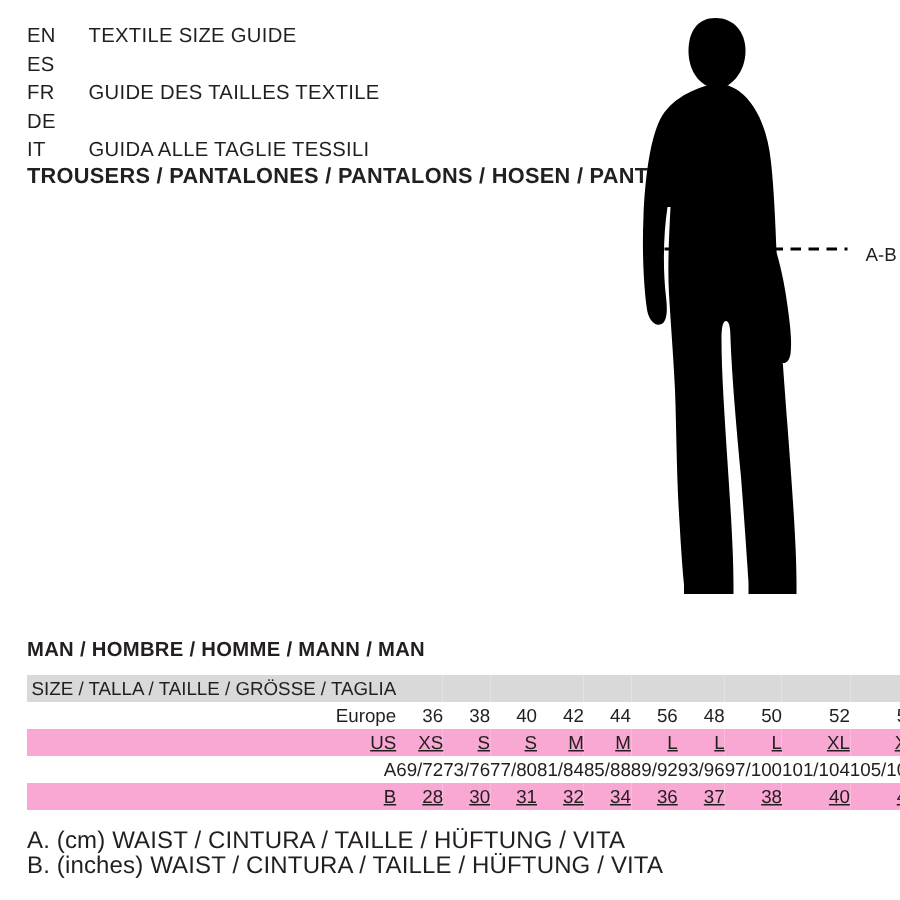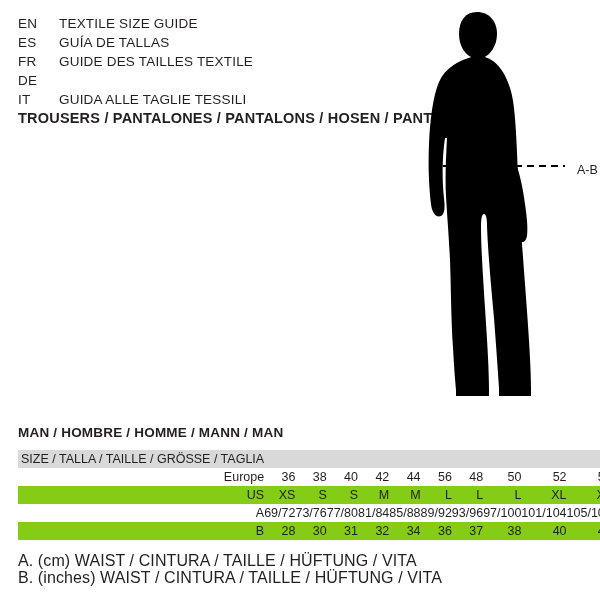--- a/index.html
+++ b/index.html
@@ -102,21 +102,22 @@
     font-weight: normal;
     color: #231f20;
     vertical-align: middle;
     white-space: nowrap;
   }
   table.size-table tr.head-row td {
     background: #d9d9d9;
     font-weight: normal;
   }
   table.size-table tr.shade td {
-    background: #84cc16;
+    background: #f9a8d4;
+    text-decoration: underline;
   }
   table.size-table td.c0 { width: 88px; padding-left: 3px; }
   table.size-table td.cell { width: 53px; }
 
   .notes {
     position: absolute;
     left: 18px;
     top: 552px;
     font-size: 16px;
     line-height: 17px;
@@ -129,21 +130,20 @@
 
 <div class="page">
 
   <div class="lang-block">
     <div class="lang-row">
       <span class="lang-code">EN</span>
       <span class="lang-text">TEXTILE SIZE GUIDE</span>
     </div>
     <div class="lang-row">
       <span class="lang-code">ES</span>
-      <span class="lang-text">GUÍA DE TALLAS</span>
     </div>
     <div class="lang-row">
       <span class="lang-code">FR</span>
       <span class="lang-text">GUIDE DES TAILLES TEXTILE</span>
     </div>
     <div class="lang-row">
       <span class="lang-code">DE</span>
     </div>
     <div class="lang-row">
       <span class="lang-code">IT</span>

